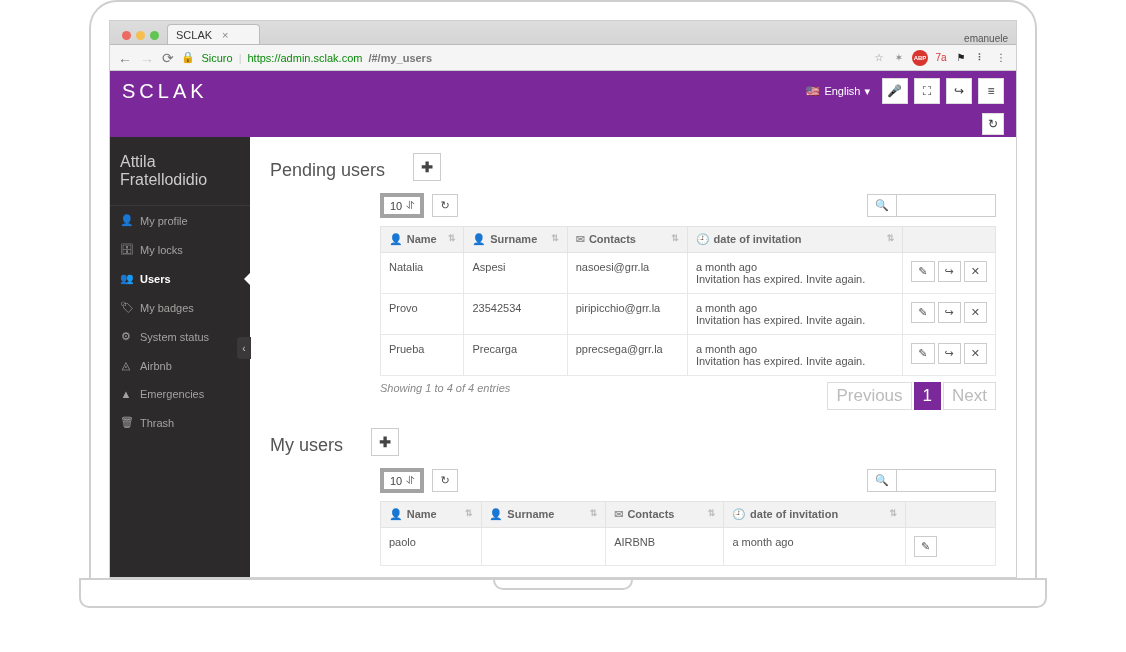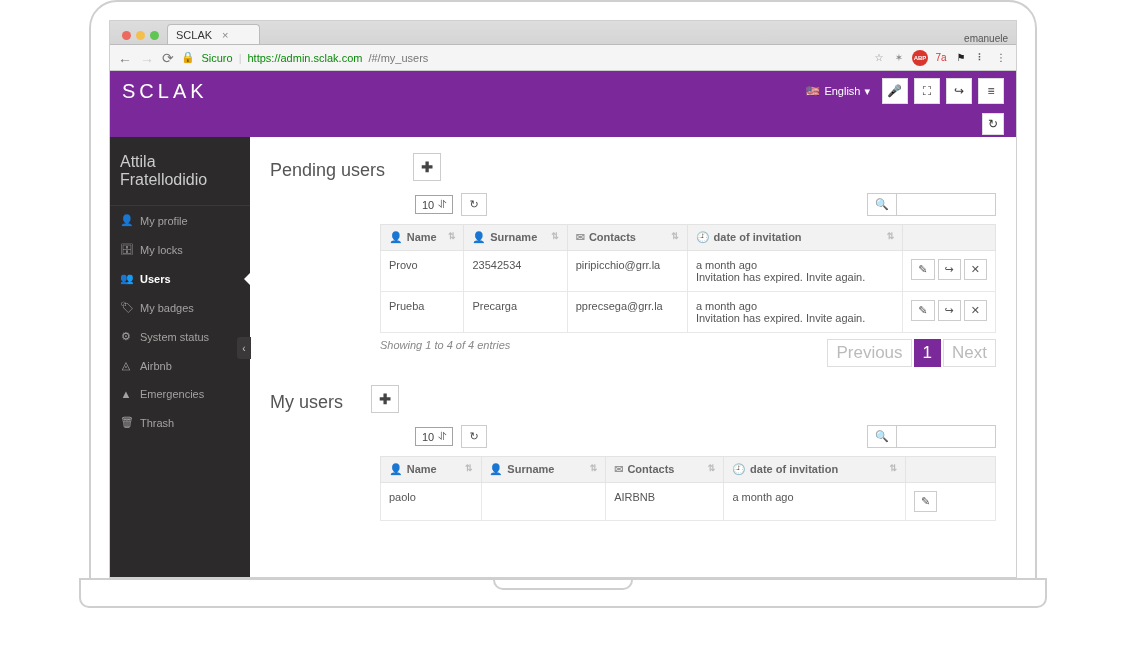--- a/index.html
+++ b/index.html
@@ -81,21 +81,21 @@
   display:flex; align-items:center;
   padding: 0 8px;
   gap:8px;
 }
 .navbtn { color:#777; cursor:pointer; font-size:14px; }
 .navbtn.disabled { color:#ccc; }
 .addr { flex:1; display:flex; align-items:center; gap:6px; font-size:11px;}
 .lock { color:#0a8a0a; }
 .url-secure { color:#0a8a0a; }
 .url-host { color:#0a8a0a; }
-.url-path { color:#777; }
+.url-path { color:#777;font-weight:bold; }
 .ext-icons { display:flex; gap:6px; align-items:center; }
 .ext { width:14px;height:14px; display:flex;align-items:center;justify-content:center;font-size:10px;}
 .menulabel { font-size:10px; color:#555; padding-left:6px;}
 
 
 .app { flex:1; display:flex; flex-direction:column; overflow:hidden; }
 .topbar {
   height: 40px;
   background: #7b299a;
   color:#fff;
@@ -124,21 +124,21 @@
 .sb-item.active { color:#fff; font-weight:600; background:#2c2a2a; position:relative;}
 .sb-item.active::after { content:""; position:absolute; right:0; top:50%; transform:translateY(-50%); border:6px solid transparent; border-right-color:#fff;}
 .sb-ico { width:12px; text-align:center; font-size:11px;}
 .sb-collapse { position:absolute; right:-1px; top:200px; width:14px; height:22px; background:#3a3838; color:#ccc; display:flex;align-items:center;justify-content:center; cursor:pointer; font-size:10px; border-radius:3px 0 0 3px;}
 
 .content { flex:1; background:#fff; overflow-y:auto; padding:16px 20px 60px 20px;}
 .section-title { font-size:18px; font-weight:300; color:#555; margin-bottom:12px; display:flex; align-items:flex-end; gap:28px;}
 .addbtn { width:28px;height:28px;border:1px solid #ccc;background:#fff;display:flex;align-items:center;justify-content:center;font-size:14px;font-weight:bold;color:#444;cursor:pointer;}
 
 .toolbar { display:flex; align-items:center; gap:8px; margin:8px 0; margin-left:110px;}
-.selectbox { border:1px solid #a3a3a3; padding:2px 6px; font-size:11px; display:flex; align-items:center; gap:4px; background:#fff;margin-left:35px;}
+.selectbox { border:4px solid #a3a3a3; padding:2px 6px; font-size:11px; display:flex; align-items:center; gap:4px; background:#fff;}
 .iconbtn { border:1px solid #ccc; padding:4px 7px; font-size:11px; background:#fff; cursor:pointer;}
 .searchbox { margin-left:auto; display:flex;}
 .searchbox .iconbtn { border-right:none;}
 .searchbox input { border:1px solid #ccc; padding:4px 6px; font-size:11px; width:100px; outline:none;}
 
 table.data { width:calc(100% - 110px); margin-left:110px; border-collapse:collapse; font-size:11px; color:#555;}
 table.data th { background:#f2f2f2; border:1px solid #e3e3e3; padding:6px 8px; text-align:left; font-weight:600; color:#666;}
 table.data th .sorter { float:right; color:#bbb; font-size:9px;}
 table.data td { border:1px solid #e8e8e8; padding:8px 8px; vertical-align:top;}
 .th-ico { color:#999; margin-right:4px; }
@@ -278,20 +278,33 @@
                   <tr>
                 <th><span class="th-ico">👤</span><span>Name</span><span class="sorter">⇅</span></th>
                 <th><span class="th-ico">👤</span><span>Surname</span><span class="sorter">⇅</span></th>
                 <th><span class="th-ico">✉</span><span>Contacts</span><span class="sorter">⇅</span></th>
                 <th><span class="th-ico">🕘</span><span>date of invitation</span><span class="sorter">⇅</span></th>
                 <th style="width:90px"></th>
               </tr>
                 </thead>
               <tbody id="pending-body">
                   <tr>
+                    <td>Natalia</td>
+                    <td>Aspesi</td>
+                    <td>nasoesi@grr.la</td>
+                    <td>a month ago<br>Invitation has expired. Invite again.</td>
+                    <td>
+                      <div class="rowactions">
+                        <span class="iconbtn">✎</span>
+                        <span class="iconbtn">↪</span>
+                        <span class="iconbtn">✕</span>
+                      </div>
+                    </td>
+                  </tr>
+                  <tr>
                     <td>Provo</td>
                     <td>23542534</td>
                     <td>piripicchio@grr.la</td>
                     <td>a month ago<br>Invitation has expired. Invite again.</td>
                     <td>
                       <div class="rowactions">
                         <span class="iconbtn">✎</span>
                         <span class="iconbtn">↪</span>
                         <span class="iconbtn">✕</span>
                       </div>

